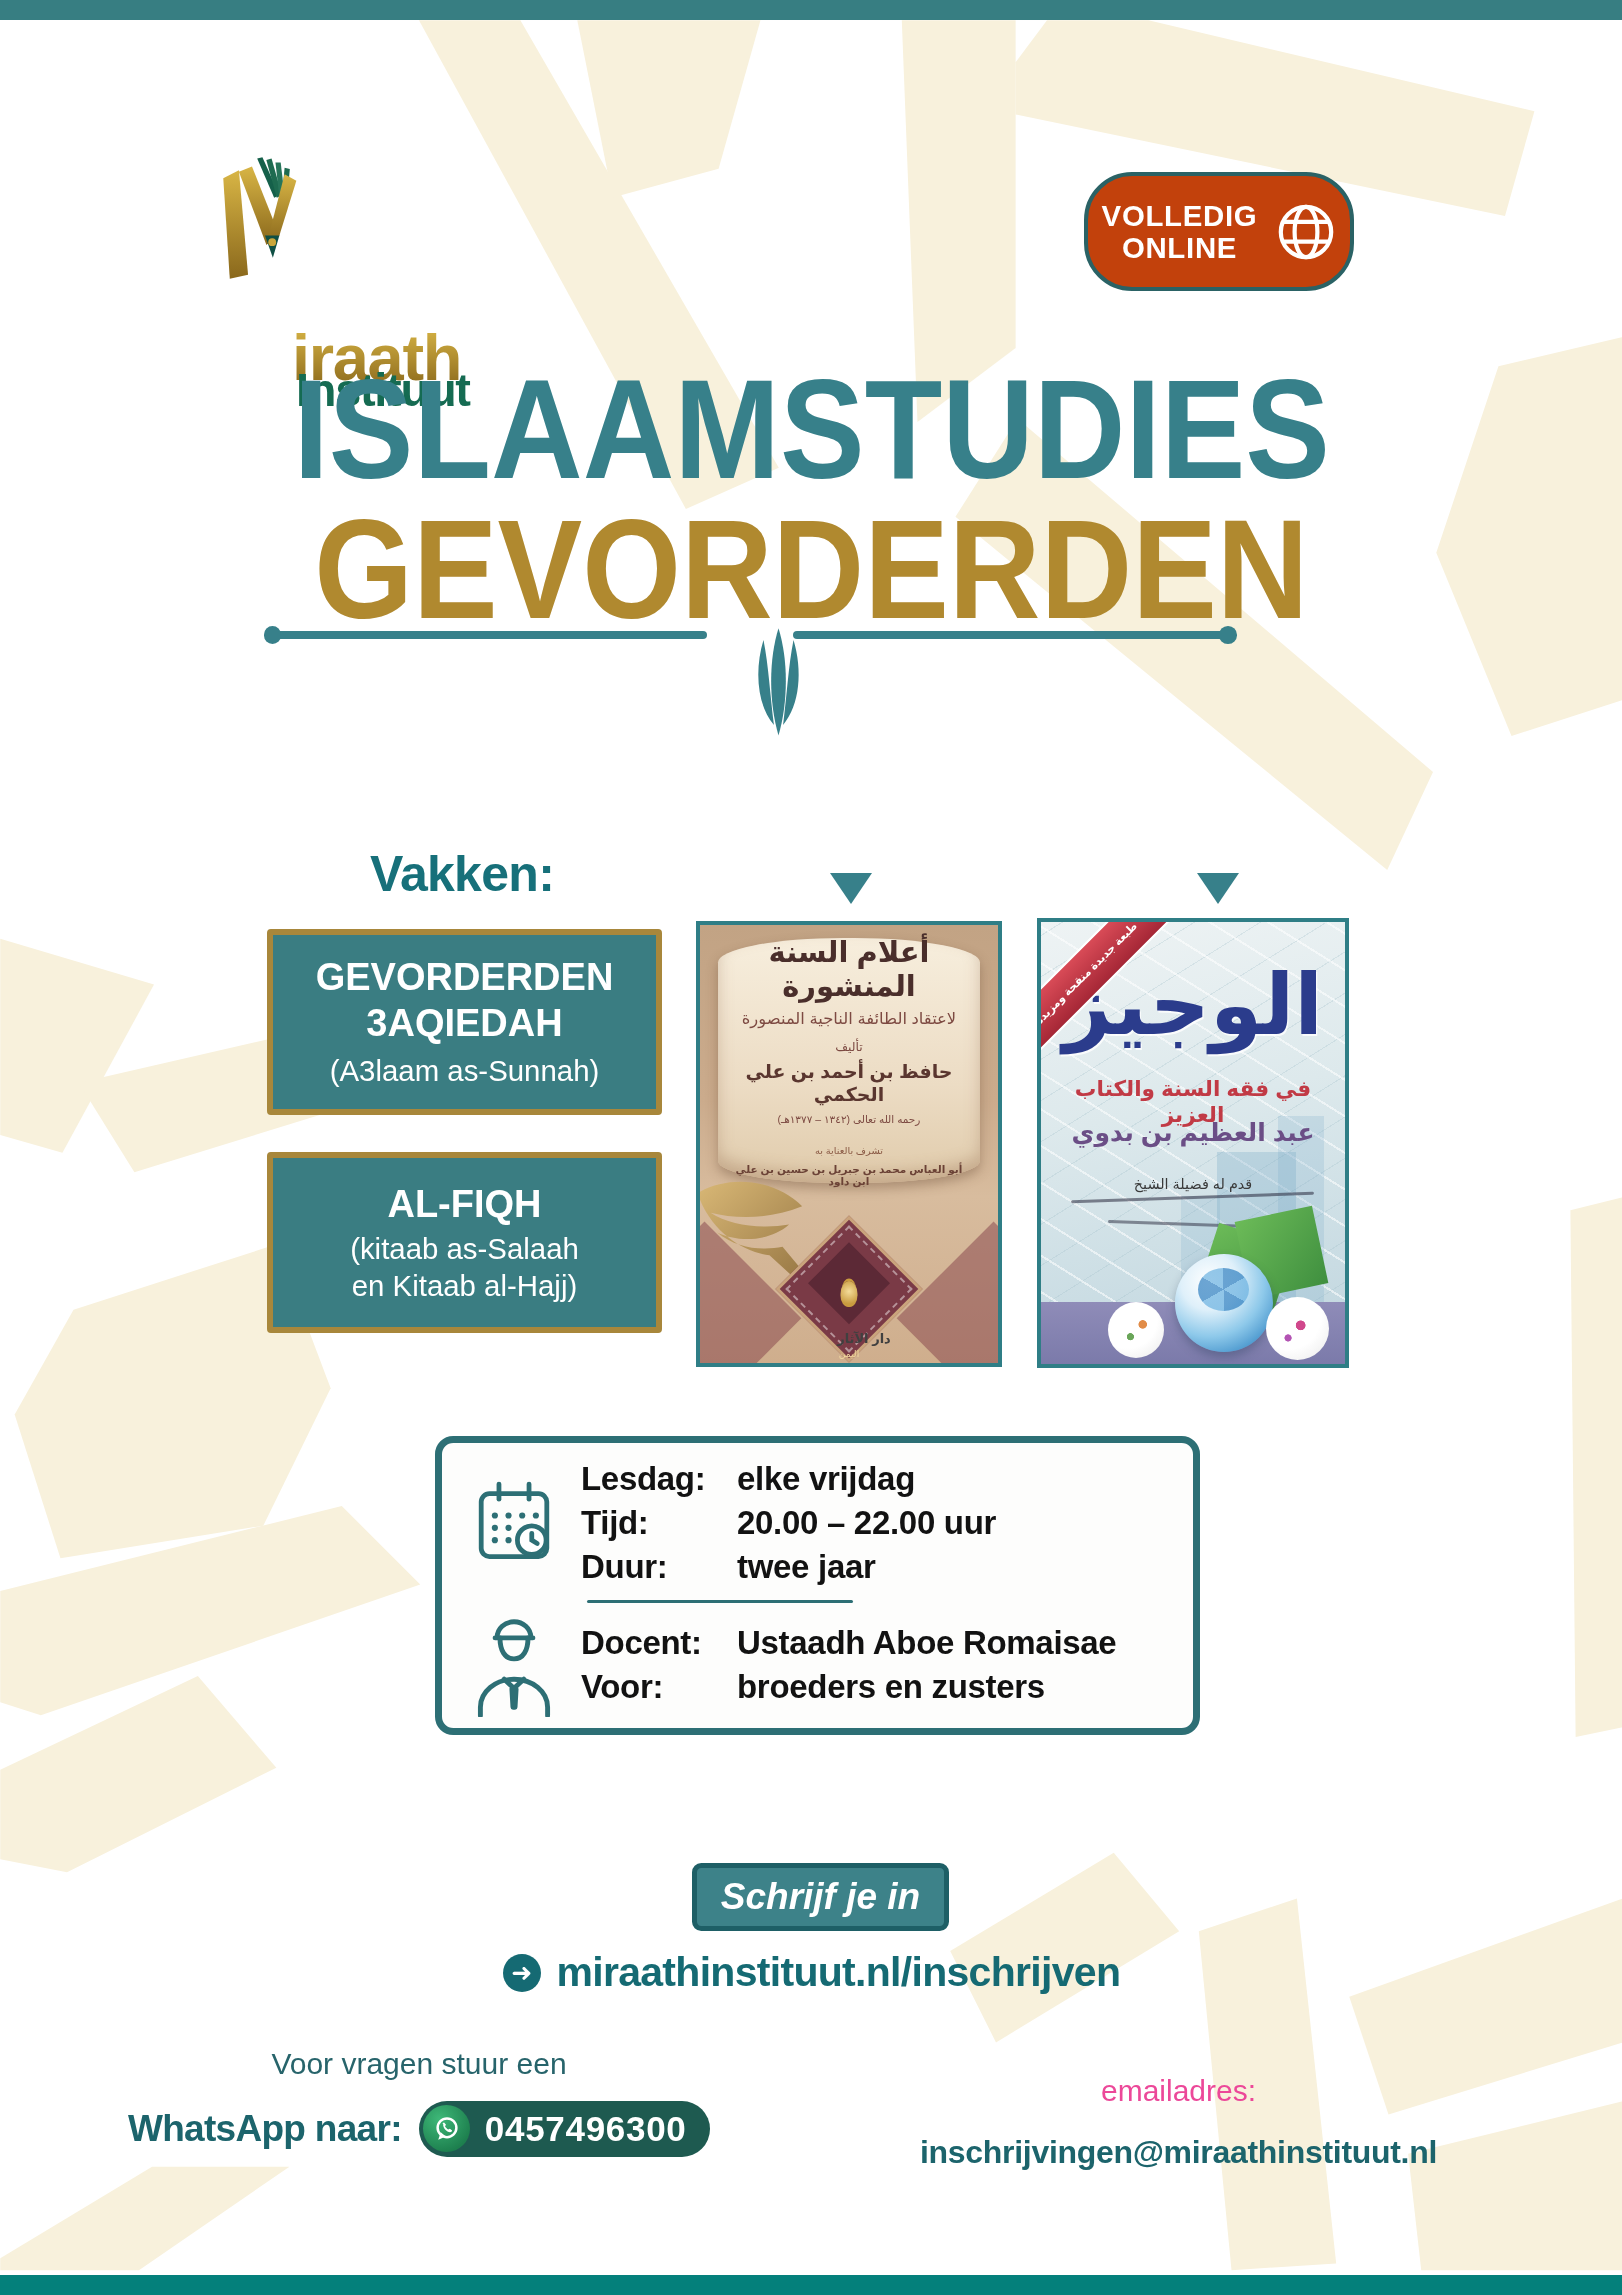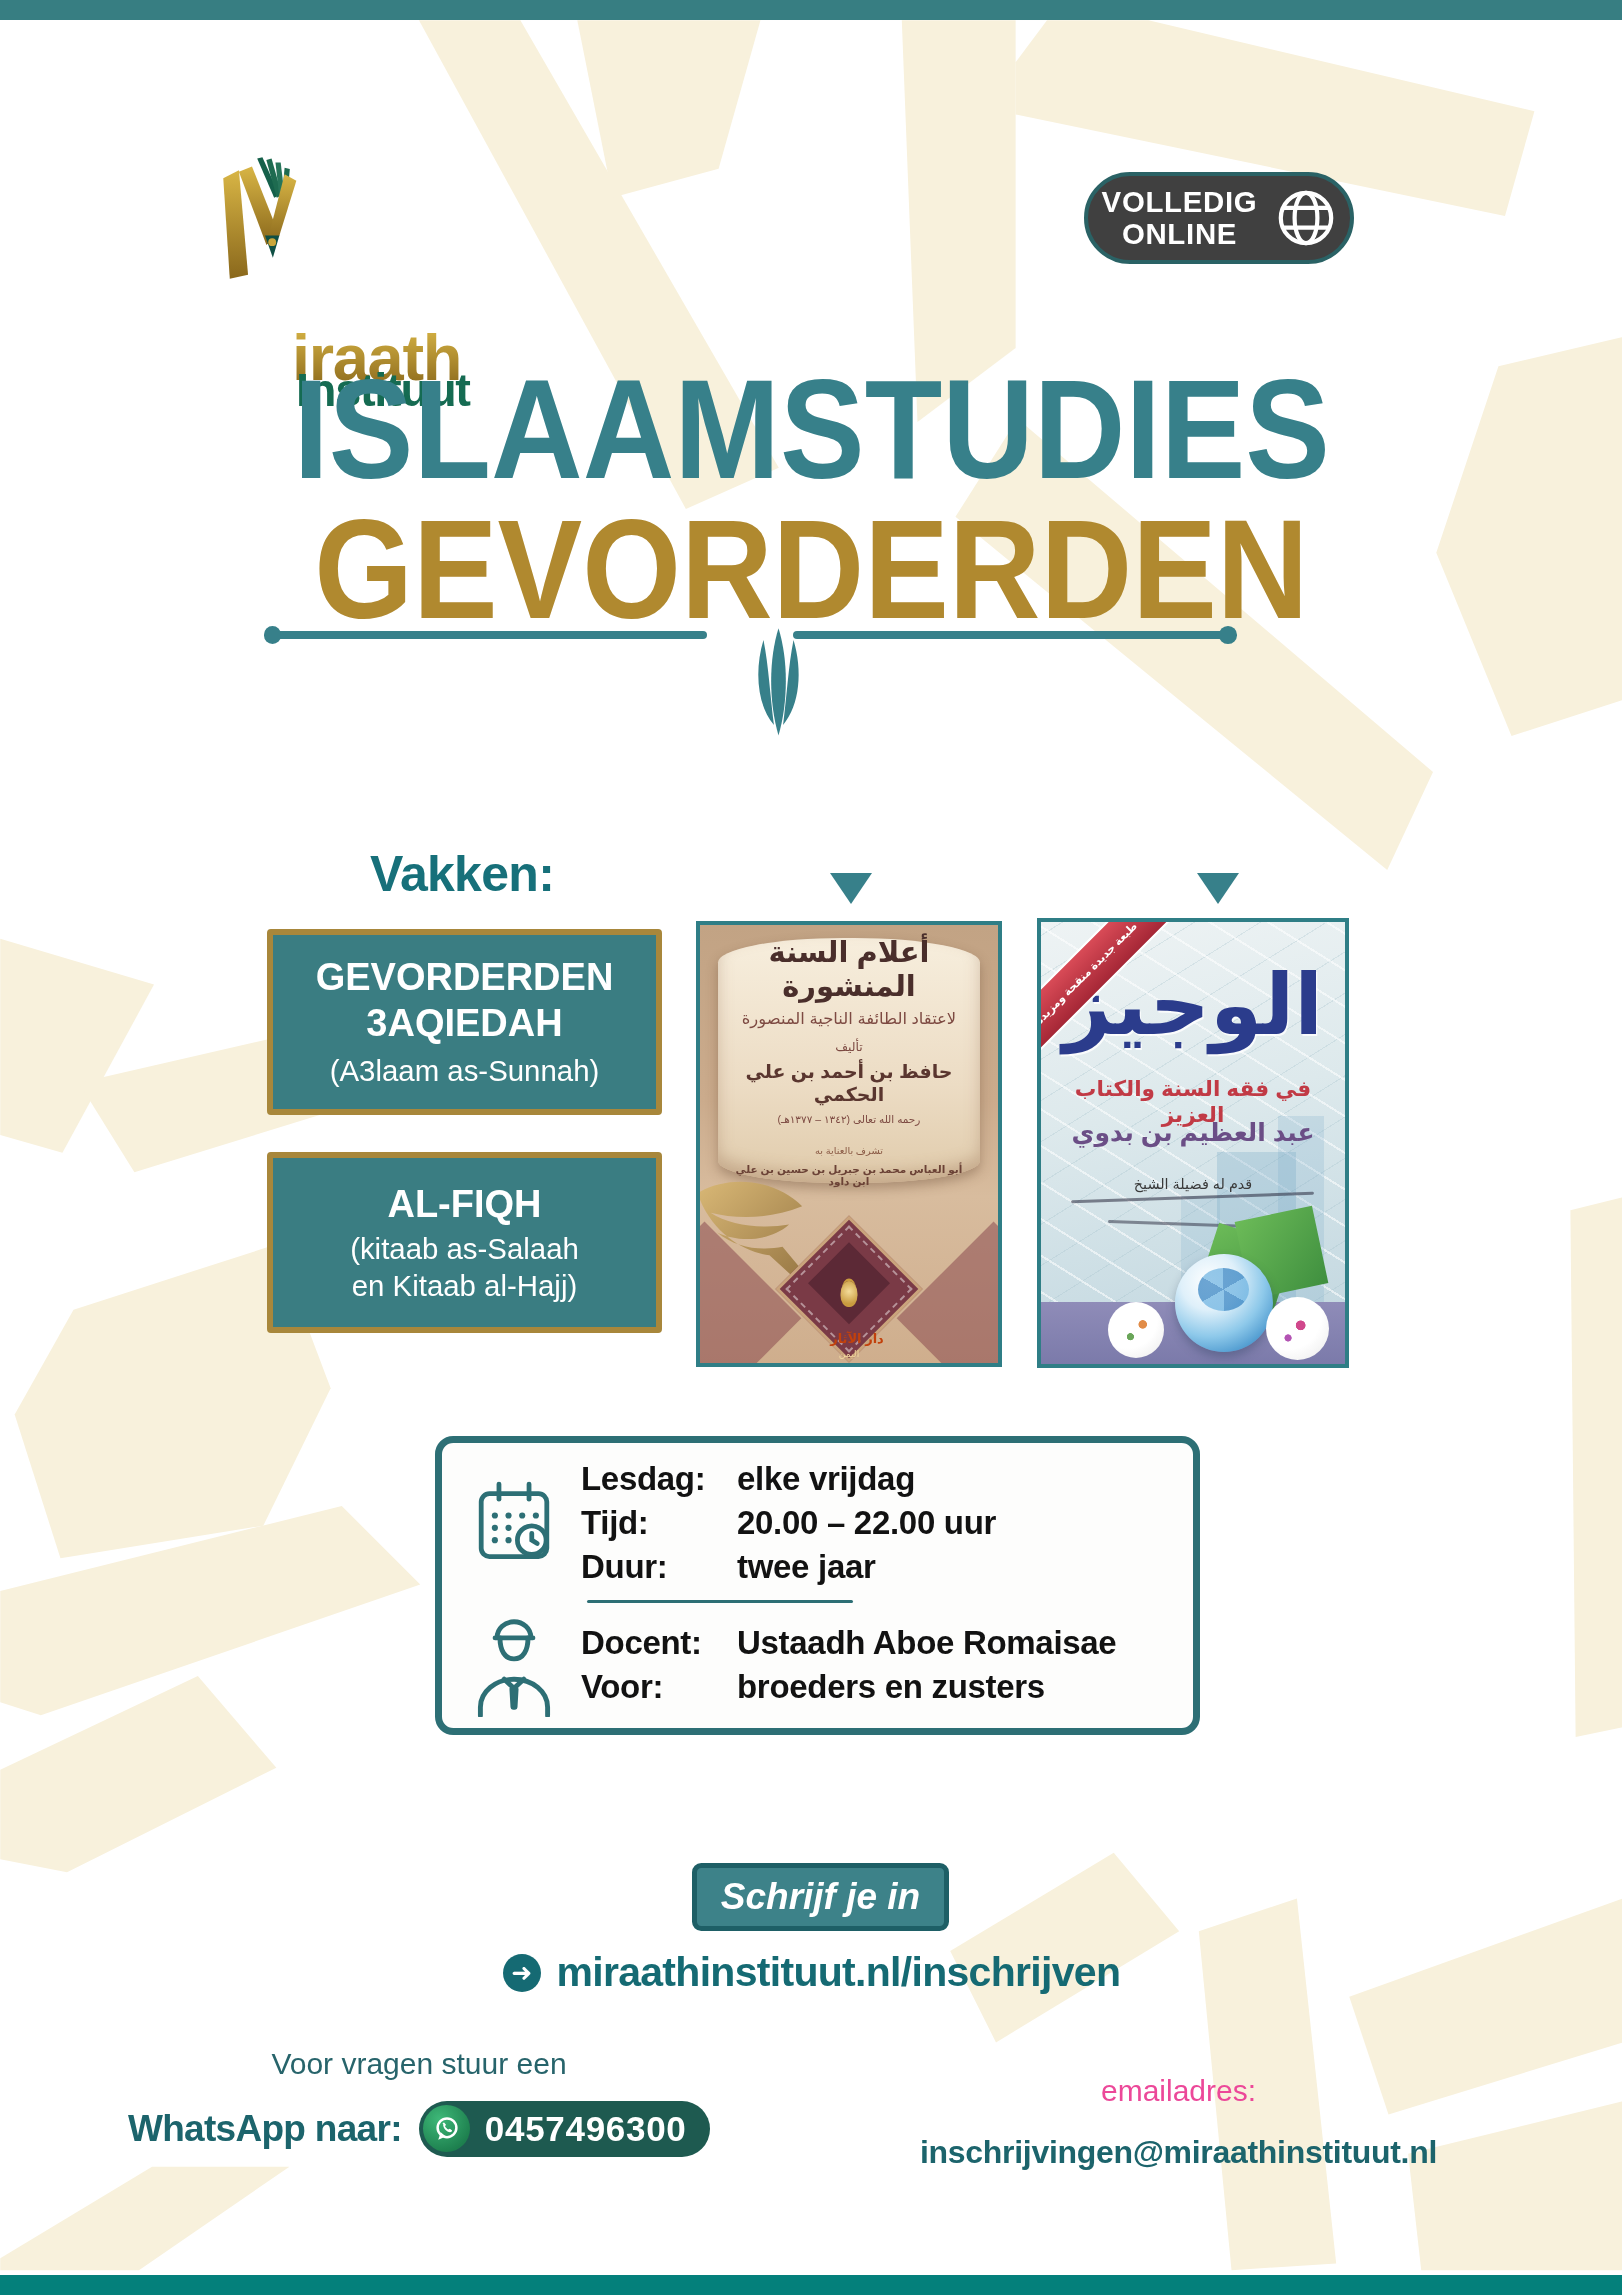--- a/index.html
+++ b/index.html
@@ -27,21 +27,21 @@
     -webkit-background-clip:text;background-clip:text;color:#a8842c;-webkit-text-fill-color:transparent;
     line-height:1;top:169px;
   }
   .logo-green{
     position:absolute;left:77px;top:210px;font-size:47px;font-weight:bold;letter-spacing:-1.3px;
     color:#156B52;line-height:1;
   }
 
   
   .badge{
-    left:1084px;top:172px;width:270px;height:92px;background:#404040;border:4.6px solid #2A6265;
+    left:1084px;top:172px;width:270px;height:119px;background:#c2410c;border:4.6px solid #2A6265;
     border-radius:48px;display:flex;align-items:center;justify-content:center;gap:19px;box-sizing:border-box;
   }
   .badge-text{color:#fff;font-weight:800;font-size:29.4px;line-height:1.08;text-align:center;letter-spacing:0.7px;}
 
   
   .title1{left:0;top:359px;width:1623px;text-align:center;color:#37808A;font-size:141px;font-weight:800;line-height:1;}
   .title2{left:0;top:499px;width:1623px;text-align:center;color:#B0892F;font-size:141px;font-weight:800;line-height:1;}
   .squeeze{display:inline-block;transform:scaleX(.9);transform-origin:center;white-space:nowrap;}
 
   
@@ -100,21 +100,21 @@
   .b1-wing{position:absolute;bottom:0;width:46%;height:80%;background:#8a4a50;opacity:.55;}
   .b1-wing.l{left:-18%;transform:rotate(45deg);}
   .b1-wing.r{right:-18%;transform:rotate(-45deg);}
   .b1-diamond{
     position:absolute;left:50%;bottom:22px;width:98px;height:98px;transform:translateX(-50%) rotate(45deg);
     background:#7a3a46;border:3.9px solid #caa47c;outline:2px dashed rgba(255,255,255,.45);outline-offset:-9.2px;
   }
   .b1-diamond-inner{position:absolute;left:16.4px;top:16.4px;width:58px;height:58px;background:#5c2936;}
   .b1-lamp{position:absolute;left:50%;bottom:56px;transform:translateX(-50%);width:17px;height:26px;border-radius:50% 50% 45% 45%;
     background:radial-gradient(circle at 50% 40%,#f4dc9a,#c99b3f 70%);box-shadow:0 -3.9px 0 -1.3px #c99b3f;}
-  .b1-publisher{position:absolute;left:8px;bottom:17px;width:100%;text-align:center;color:#c2410c;font-size:13px;font-weight:bold;}
+  .b1-publisher{position:absolute;left:15px;bottom:17px;width:100%;text-align:center;color:#404040;font-size:13px;font-weight:bold;}
   .b1-city{position:absolute;left:0;bottom:3.9px;width:100%;text-align:center;color:#f2d8a0;font-size:9.2px;}
 
   .b2-bg{position:absolute;inset:0;
     background:
       repeating-linear-gradient(32deg, rgba(255,255,255,0) 0 29px, rgba(255,255,255,.55) 29px 31px),
       repeating-linear-gradient(-32deg, rgba(255,255,255,0) 0 34px, rgba(160,190,200,.28) 34px 35px),
       linear-gradient(168deg,#eef3f4 0%,#dde9ec 42%,#cfe0e6 68%,#bfd5de 100%);
   }
   .b2-ribbon{
     position:absolute;left:-63px;top:29px;width:216px;height:41px;transform:rotate(-45deg);

